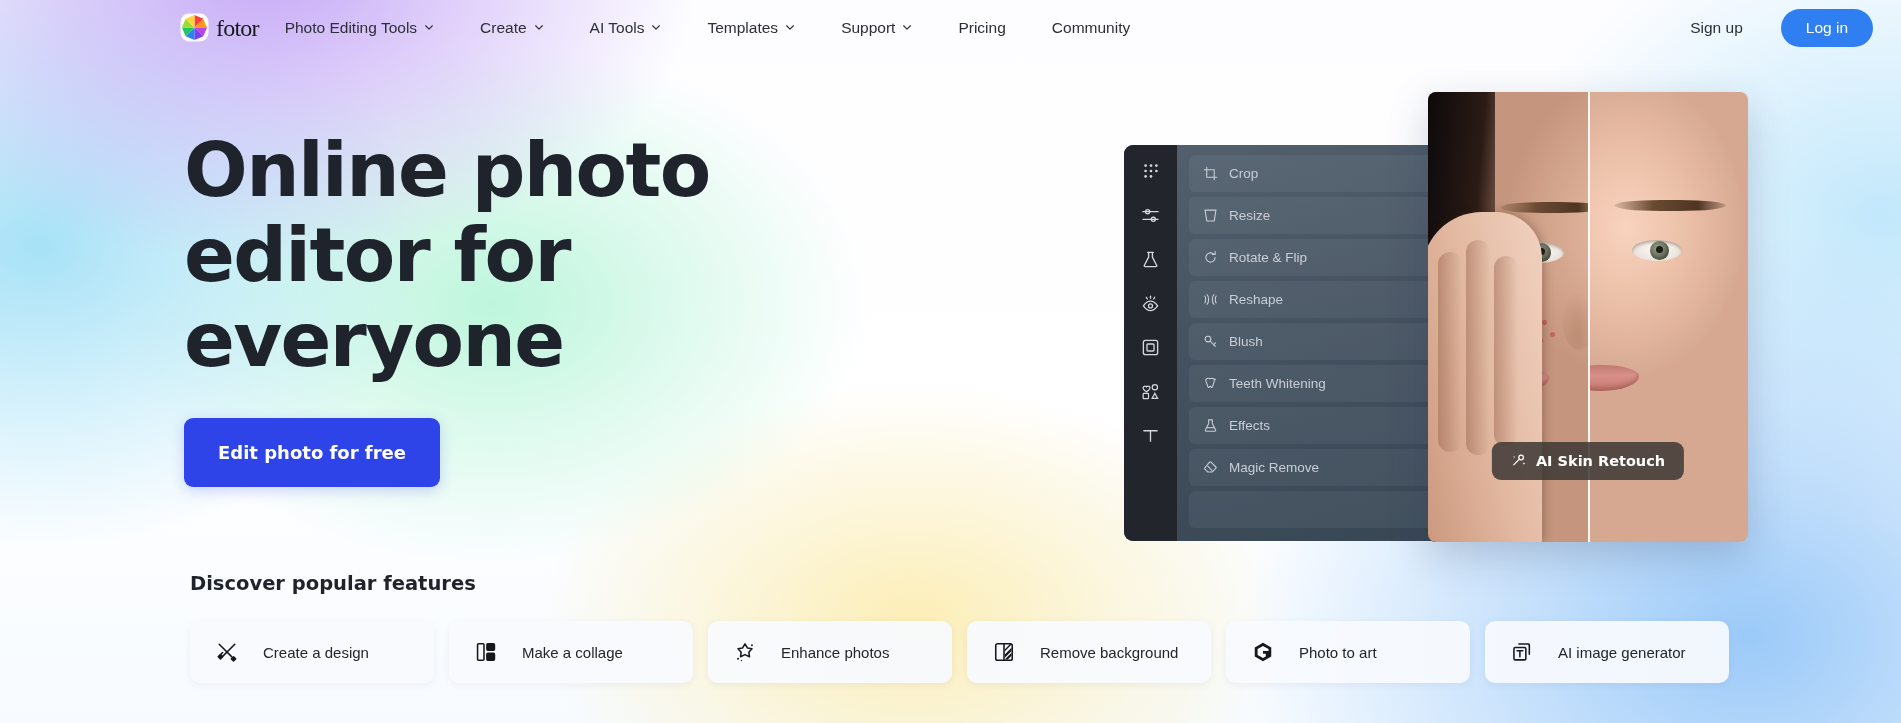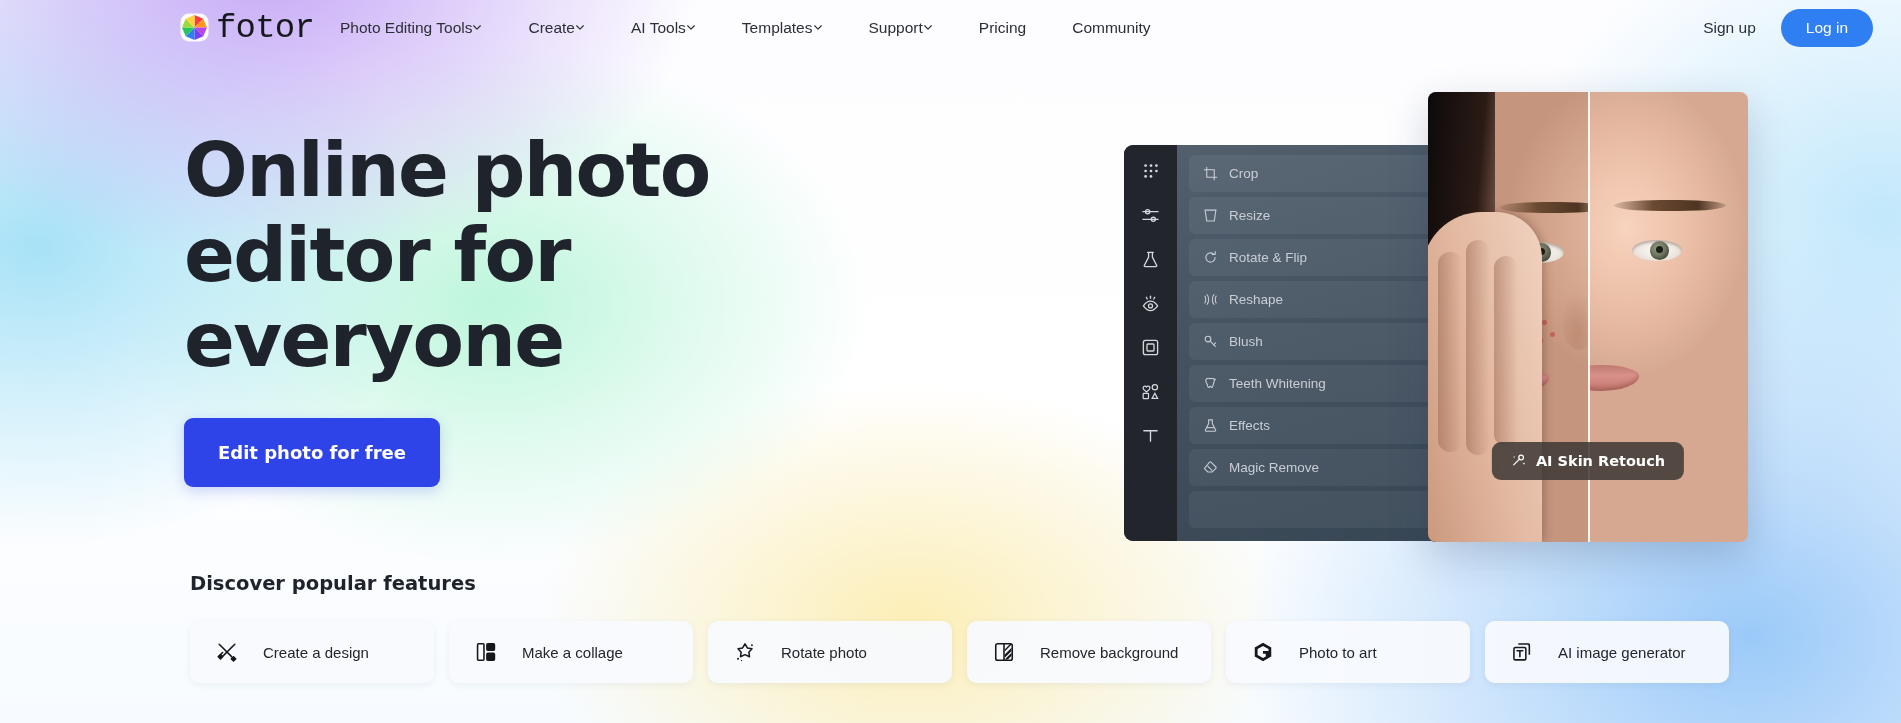--- a/index.html
+++ b/index.html
@@ -34,33 +34,33 @@
     z-index: 30;
   }
   .logo-wrap { display: flex; align-items: center; gap: 9px; margin-right: 26px; cursor: pointer; }
   .logo-mark {
     width: 25px; height: 25px; border-radius: 7px; overflow: hidden;
     position: relative; background: #fff;
     box-shadow: 0 0 0 1.5px rgba(255,255,255,0.9);
   }
   .logo-mark svg { display: block; width: 100%; height: 100%; }
   .logo-text {
-    font-size: 34px; letter-spacing: -0.8px; color: #16181d;
+    font-size: 24px; letter-spacing: -0.8px; color: #16181d;
     font-weight: 400; line-height: 1;
-    font-family: Liberation Mono, monospace;
+    font-family: Liberation Serif, serif;
   }
   .nav-items { display: flex; align-items: center; }
   .nav-item {
-    display: flex; align-items: center; 
+    display: flex; align-items: center; gap: 7px;
     font-size: 15.5px; color: #2c2f36; cursor: pointer;
     padding: 8px 0; margin-right: 46px; white-space: nowrap;
   }
   .chev { width: 10px; height: 10px; display: inline-block; position: relative; top: -1px; }
   .chev svg { display: block; }
-  .nav-right { margin-left: auto; display: flex; align-items: center; gap: 25px; }
+  .nav-right { margin-left: auto; display: flex; align-items: center; gap: 38px; }
   #signup-link { font-size: 15.5px; color: #2c2f36; cursor: pointer; }
   #login-button {
     background: #2f7ef2; color: #fff; border: none; border-radius: 22px;
     font-size: 15.5px; padding: 10px 25px; cursor: pointer;
     font-family: "Liberation Sans", sans-serif;
   }
 
   
   #hero-text { position: absolute; left: 184px; top: 128px; z-index: 20; width: 860px; }
   #hero-title {
@@ -526,21 +526,21 @@
 
     <div class="feature-card">
       <span class="fi">
         <svg width="22" height="22" viewBox="0 0 24 24" fill="none" stroke="currentColor" stroke-width="1.7" stroke-linejoin="round">
           <path d="M12 3.2l2.6 4.4 5 .9-3.4 3.7.7 5-4.9-2.3-4.9 2.3.7-5L4.4 8.5l5-.9z"></path>
           <circle cx="19.6" cy="4.6" r="1" fill="currentColor" stroke="none"></circle>
           <circle cx="4.4" cy="19.4" r="1.1" fill="currentColor" stroke="none"></circle>
           <circle cx="8.2" cy="21.4" r="0.8" fill="currentColor" stroke="none"></circle>
         </svg>
       </span>
-      <span class="feature-label">Rotate photo</span>
+      <span class="feature-label">Enhance photos</span>
     </div>
 
     <div class="feature-card">
       <span class="fi">
         <svg width="22" height="22" viewBox="0 0 24 24" fill="none" stroke="currentColor" stroke-width="1.7" stroke-linejoin="round">
           <rect x="3" y="3" width="18" height="18" rx="2"></rect>
           <line x1="12" y1="3" x2="12" y2="21"></line>
           <path d="M12.8 20.2L20.2 12.8v3.4l-4 4z" fill="currentColor" stroke="none"></path>
           <path d="M12.8 14.8L20.2 7.4v3.4l-7.4 7.4z" fill="currentColor" stroke="none"></path>
           <path d="M12.8 9.2L18.6 3.4h2.2l-8 8z" fill="currentColor" stroke="none"></path>

